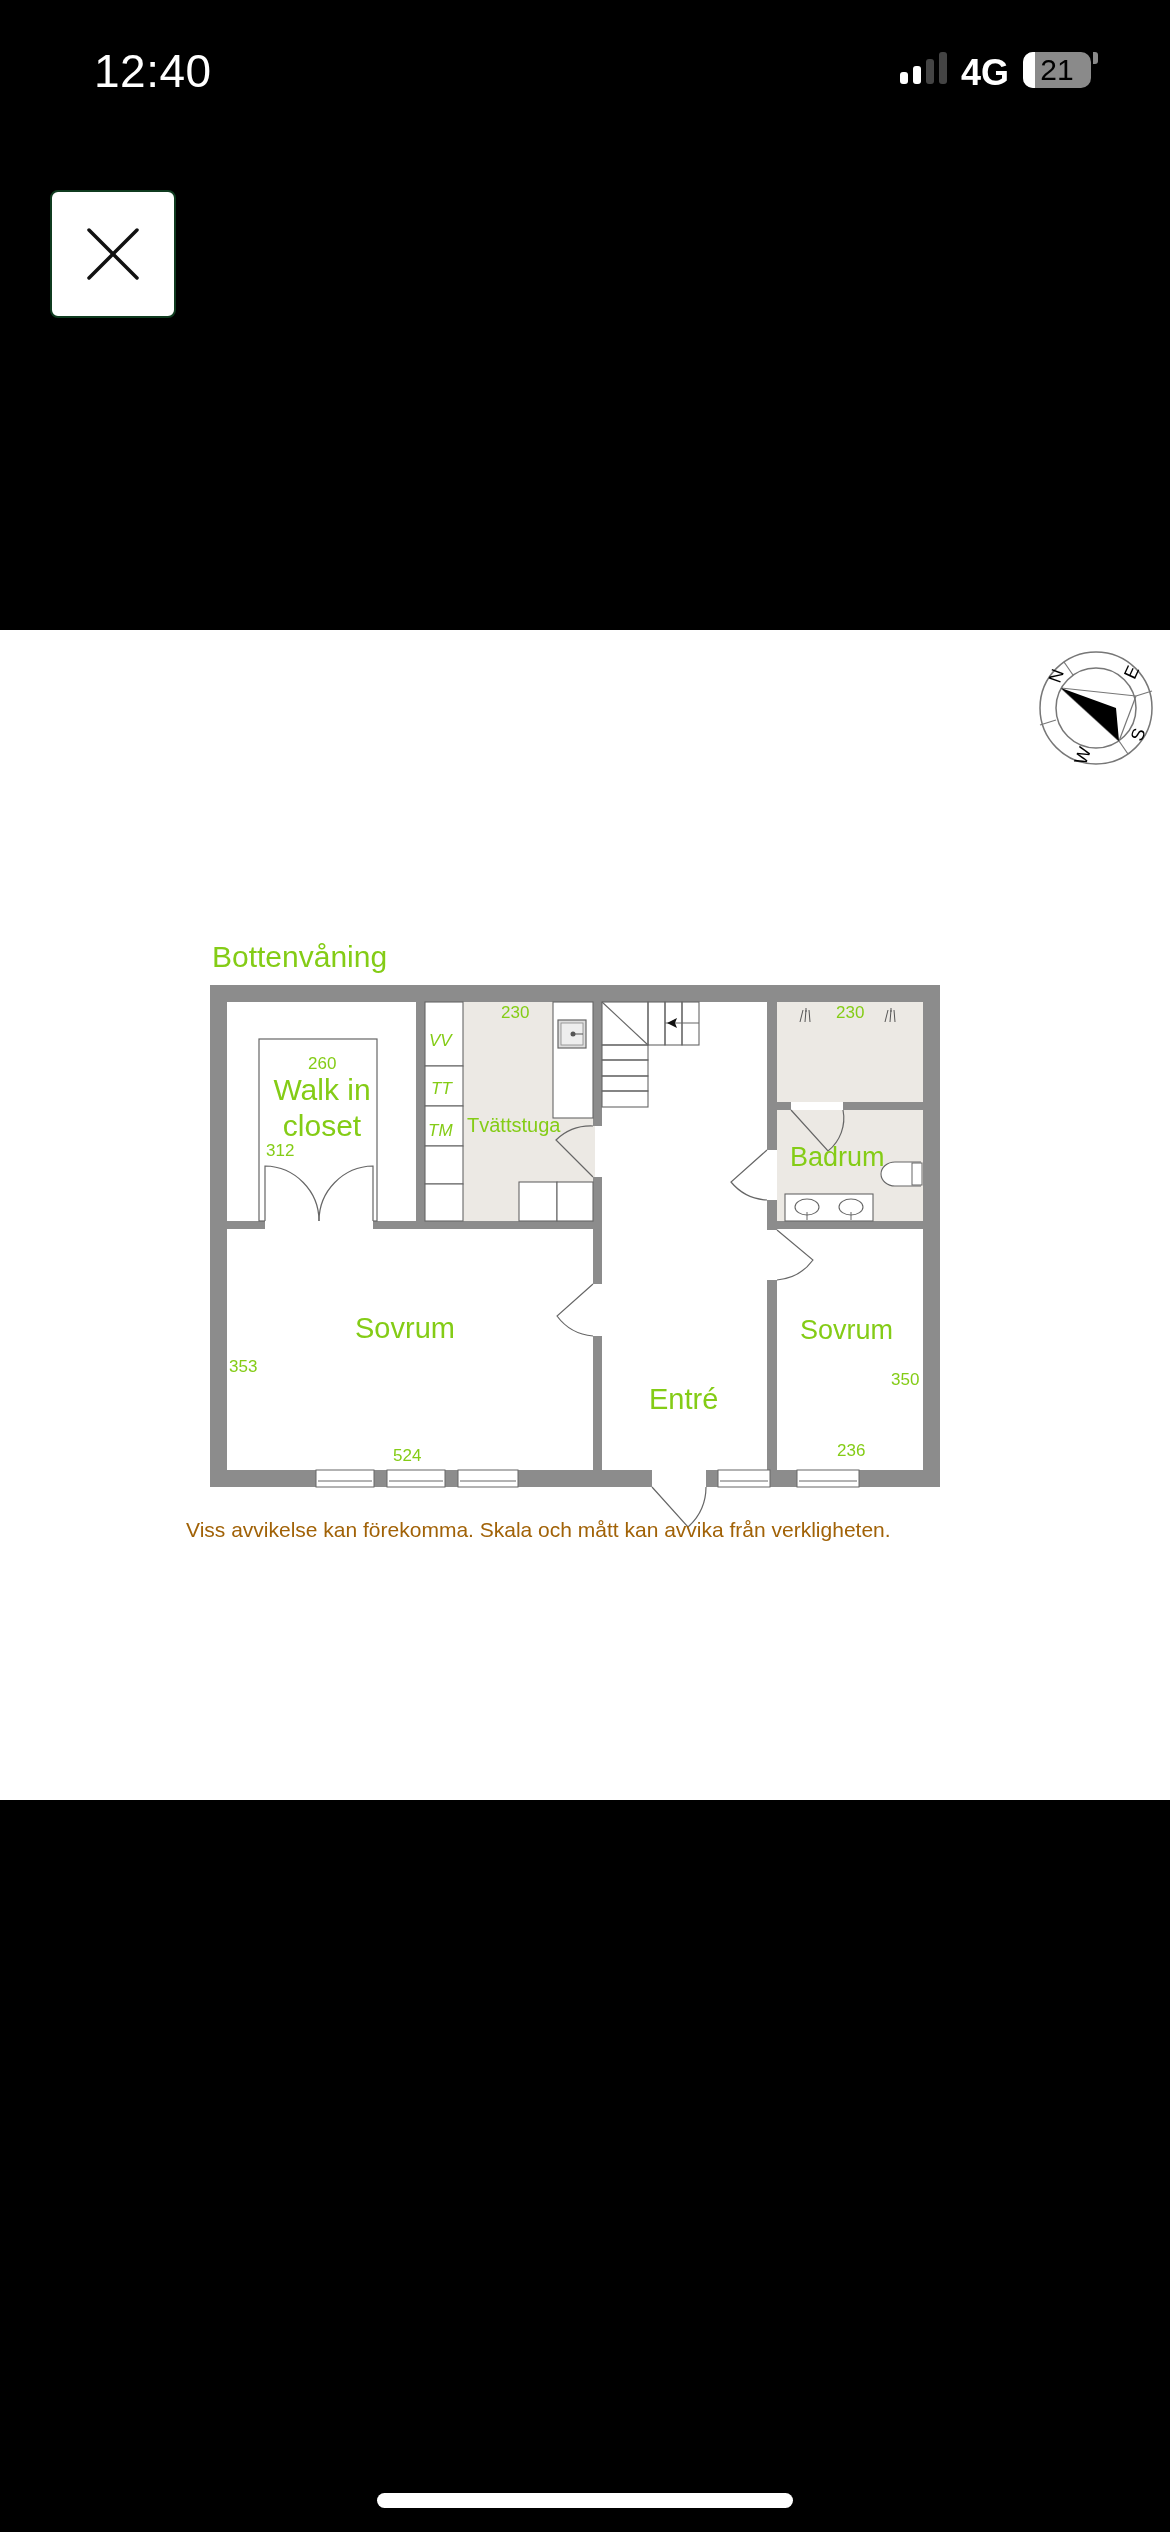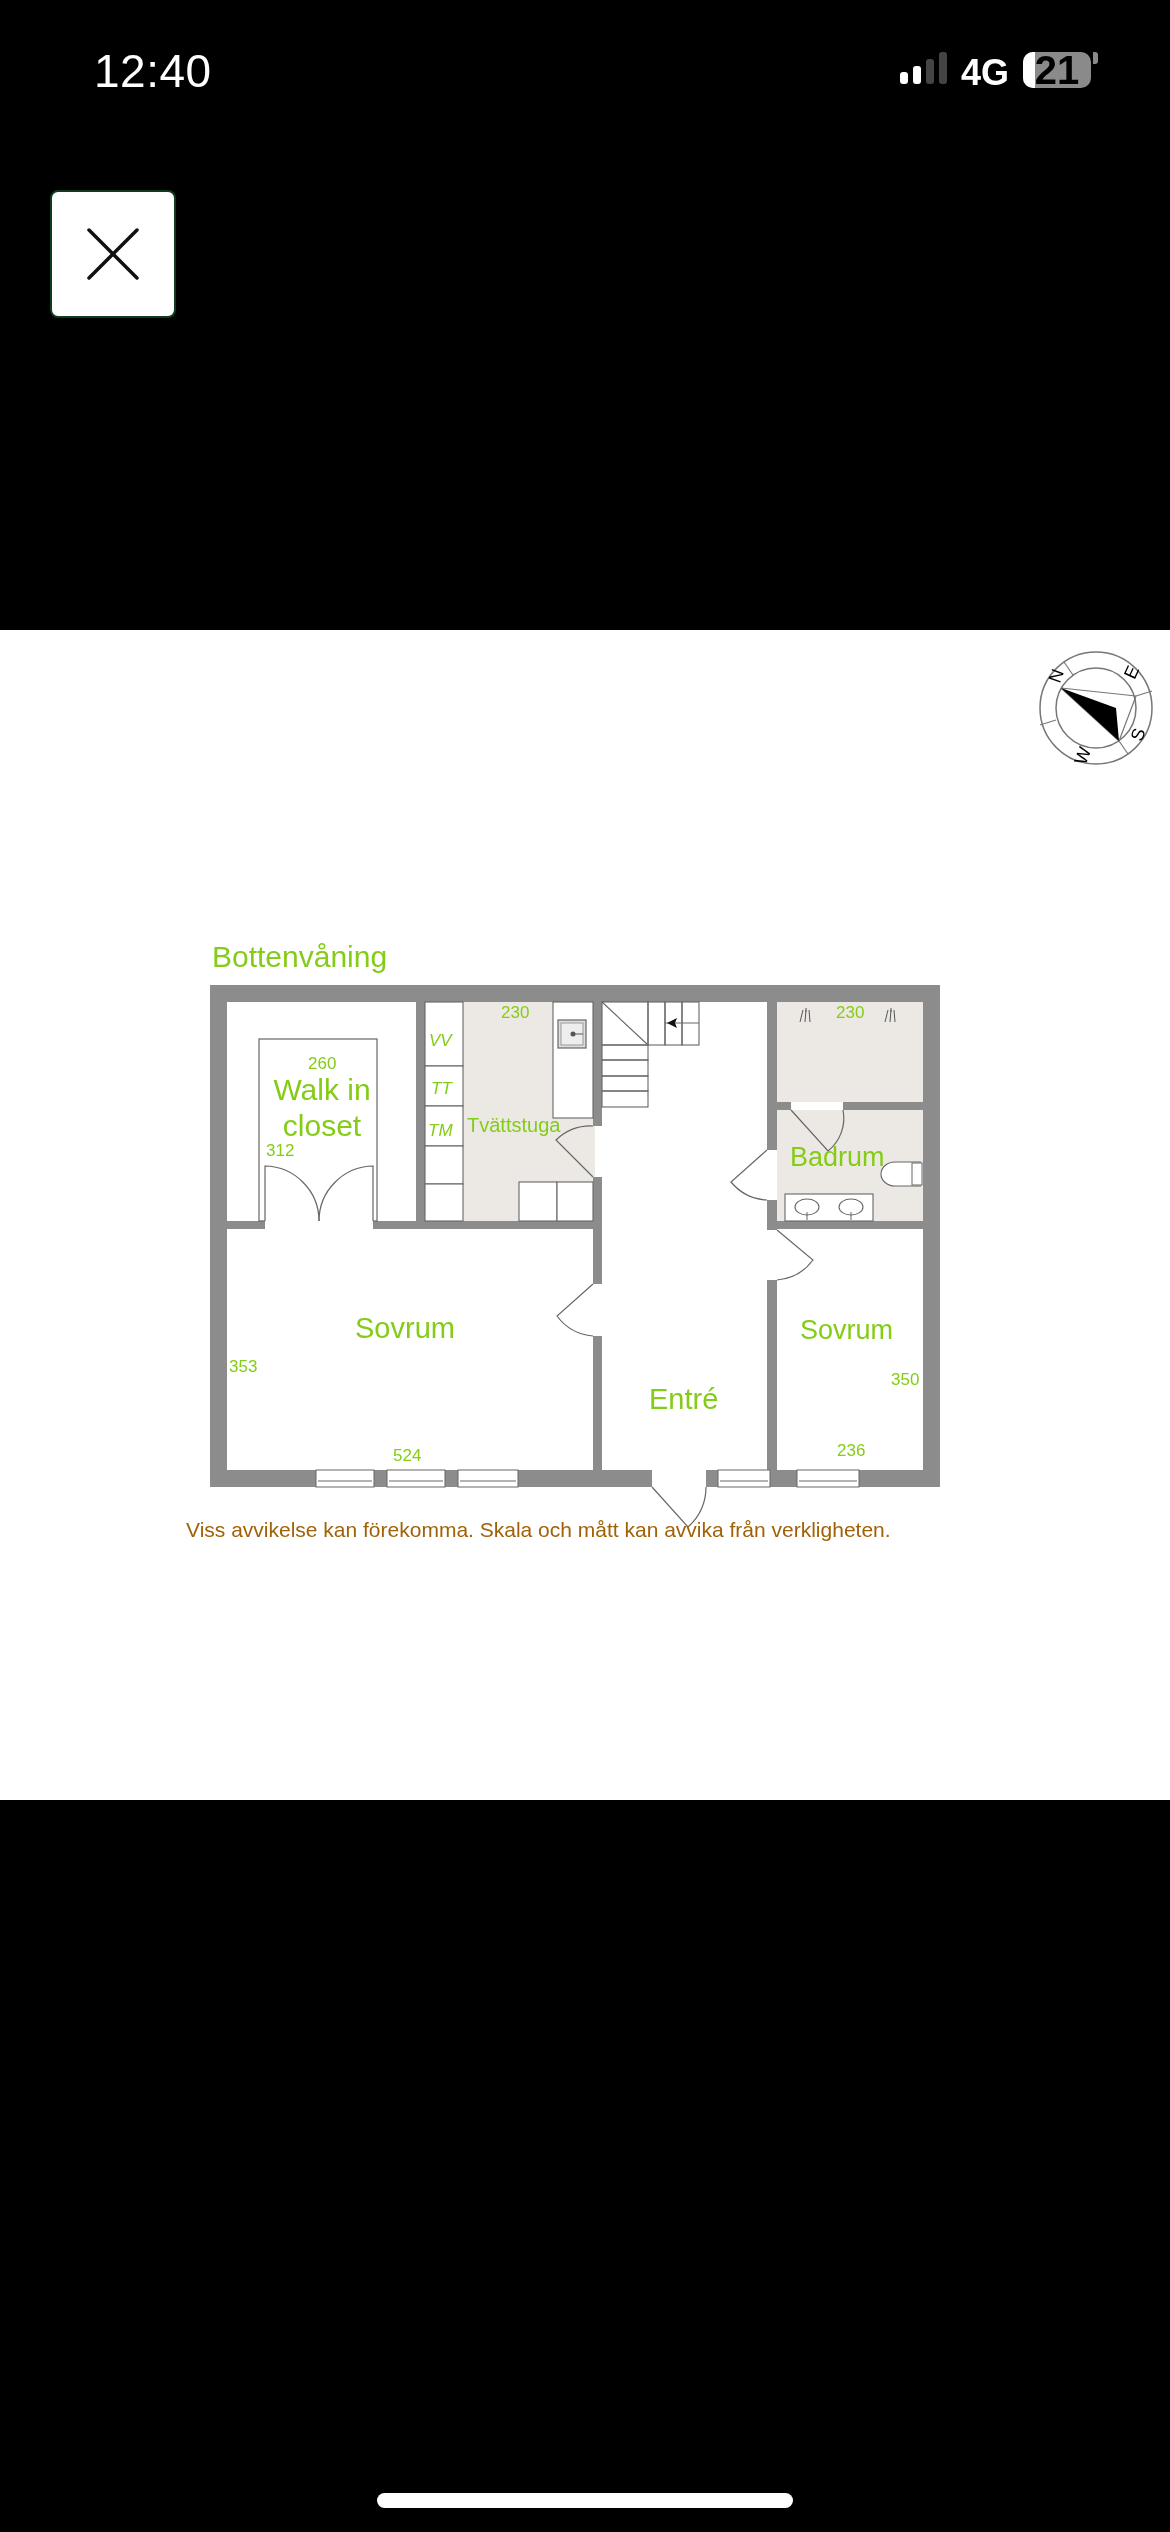--- a/index.html
+++ b/index.html
@@ -5,21 +5,21 @@
   html, body { margin:0; padding:0; }
   body { width:1170px; height:2532px; background:#000; position:relative; overflow:hidden; font-family:"Liberation Sans", sans-serif; }
   .status-time { position:absolute; left:94px; top:44px; color:#fff; font-size:46px; font-weight:400; letter-spacing:0.5px; }
   .status-right { position:absolute; left:900px; top:52px; height:46px; display:flex; align-items:flex-start; gap:14px; }
   .signal { display:flex; align-items:flex-end; gap:5px; height:32px; }
   .signal span { width:8px; border-radius:3px; background:#444; }
   .signal span.on { background:#fff; }
   .net { color:#fff; font-size:36px; font-weight:600; }
   .battery { position:relative; width:68px; height:36px; border-radius:10px; background:#8a8a8a; overflow:hidden; display:flex; align-items:center; justify-content:center; }
   .battery .fill { position:absolute; left:0; top:0; bottom:0; width:12px; background:#fff; }
-  .battery .txt { position:relative; color:#000; font-size:40px; font-weight:700; }
+  .battery .txt { position:relative; color:#000; font-size:30px; font-weight:400; }
   .battery-tip { width:5px; height:12px; background:#8a8a8a; border-radius:0 3px 3px 0; margin-left:-12px; }
   .close-btn { position:absolute; left:50px; top:190px; width:126px; height:128px; background:#fff; border:2px solid #0f3b1f; border-radius:8px; box-sizing:border-box; display:flex; align-items:center; justify-content:center; cursor:pointer; }
   .image-frame { position:absolute; left:0; top:630px; width:1170px; height:1170px; background:#fff; }
   .compass { position:absolute; left:1036px; top:648px; width:120px; height:120px; }
   .plan-title { position:absolute; left:212px; top:940px; font-size:30px; color:#111; }
   .plan { position:absolute; left:0; top:0; width:1170px; height:1170px; }
   .lbl { position:absolute; color:#84cc16; white-space:nowrap; }
   .room-big { font-size:30px; text-align:center; line-height:36px; }
   .dim { font-size:17px; }
   .small { font-size:17px;font-style:italic; }

